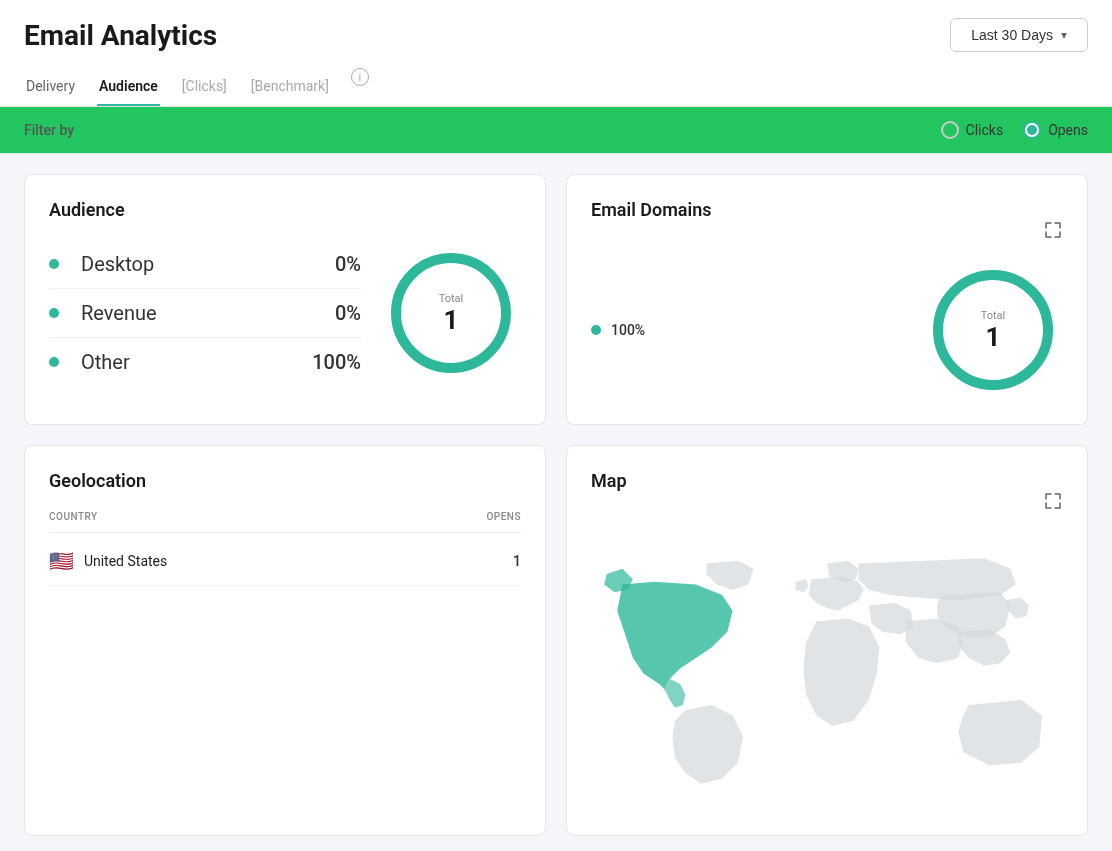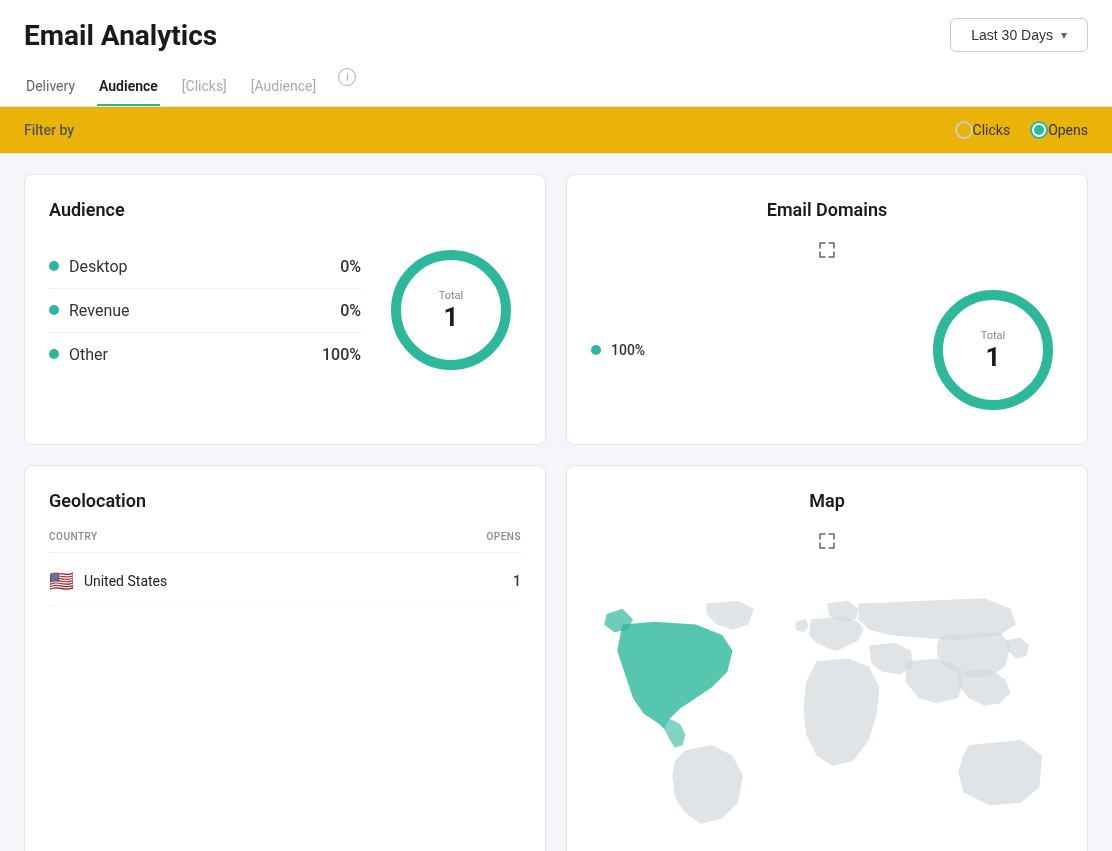--- a/index.html
+++ b/index.html
@@ -80,21 +80,21 @@
       border-radius: 50%;
       display: inline-flex;
       align-items: center;
       justify-content: center;
       font-size: 11px;
       color: #aaa;
       cursor: pointer;
     }
 
     .filter-bar {
-      background: #eab308;
+      background: #22c55e;
       padding: 14px 24px;
       display: flex;
       align-items: center;
       justify-content: space-between;
       border-bottom: 1px solid #e2e6ea;
     }
 
     .filter-label {
       font-size: 14px;
       color: #555;
@@ -103,20 +103,21 @@
 
     .radio-group {
       display: flex;
       align-items: center;
       gap: 20px;
     }
 
     .radio-item {
       display: flex;
       align-items: center;
+      gap: 7px;
       font-size: 14px;
       color: #333;
       cursor: pointer;
       text-align: center;
     }
 
     .radio-circle {
       width: 18px;
       height: 18px;
       border-radius: 50%;
@@ -157,23 +158,22 @@
     .card-title {
       font-size: 18px;
       font-weight: 600;
       color: #1a1a1a;
       margin-bottom: 20px;
     }
 
     .card-header {
       display: flex;
       justify-content: space-between;
-      align-items: center;
+      align-items: flex-end;
       margin-bottom: 20px;
-      flex-direction: column;
     }
 
     .expand-icon {
       width: 20px;
       height: 20px;
       cursor: pointer;
       color: #666;
     }
 
     
@@ -183,24 +183,24 @@
       gap: 20px;
     }
 
     .platform-list {
       flex: 1;
     }
 
     .platform-item {
       display: flex;
       align-items: center;
-      gap: 10px;
+      gap: 22px;
       padding: 12px 0;
       border-bottom: 1px solid #f0f0f0;
-      font-size: 16px;
+      font-size: 20px;
     }
 
     .platform-item:last-child {
       border-bottom: none;
     }
 
     .dot {
       width: 10px;
       height: 10px;
       border-radius: 50%;
@@ -354,21 +354,21 @@
     <h1 class="page-title">Email Analytics</h1>
     <button class="date-range-btn">
       <span>Last 30 Days</span>
       <span class="chevron">▾</span>
     </button>
   </div>
   <nav class="nav-tabs">
     <a class="nav-tab">Delivery</a>
     <a class="nav-tab active">Audience</a>
     <a class="nav-tab disabled">[Clicks]</a>
-    <a class="nav-tab disabled">[Audience]</a>
+    <a class="nav-tab disabled">[Benchmark]</a>
     <span class="info-icon">i</span>
   </nav>
 </div>
 
 <div class="filter-bar">
   <span class="filter-label">Filter by</span>
   <div class="radio-group">
     <label class="radio-item">
       <div class="radio-circle"></div>
       <span>Clicks</span>

